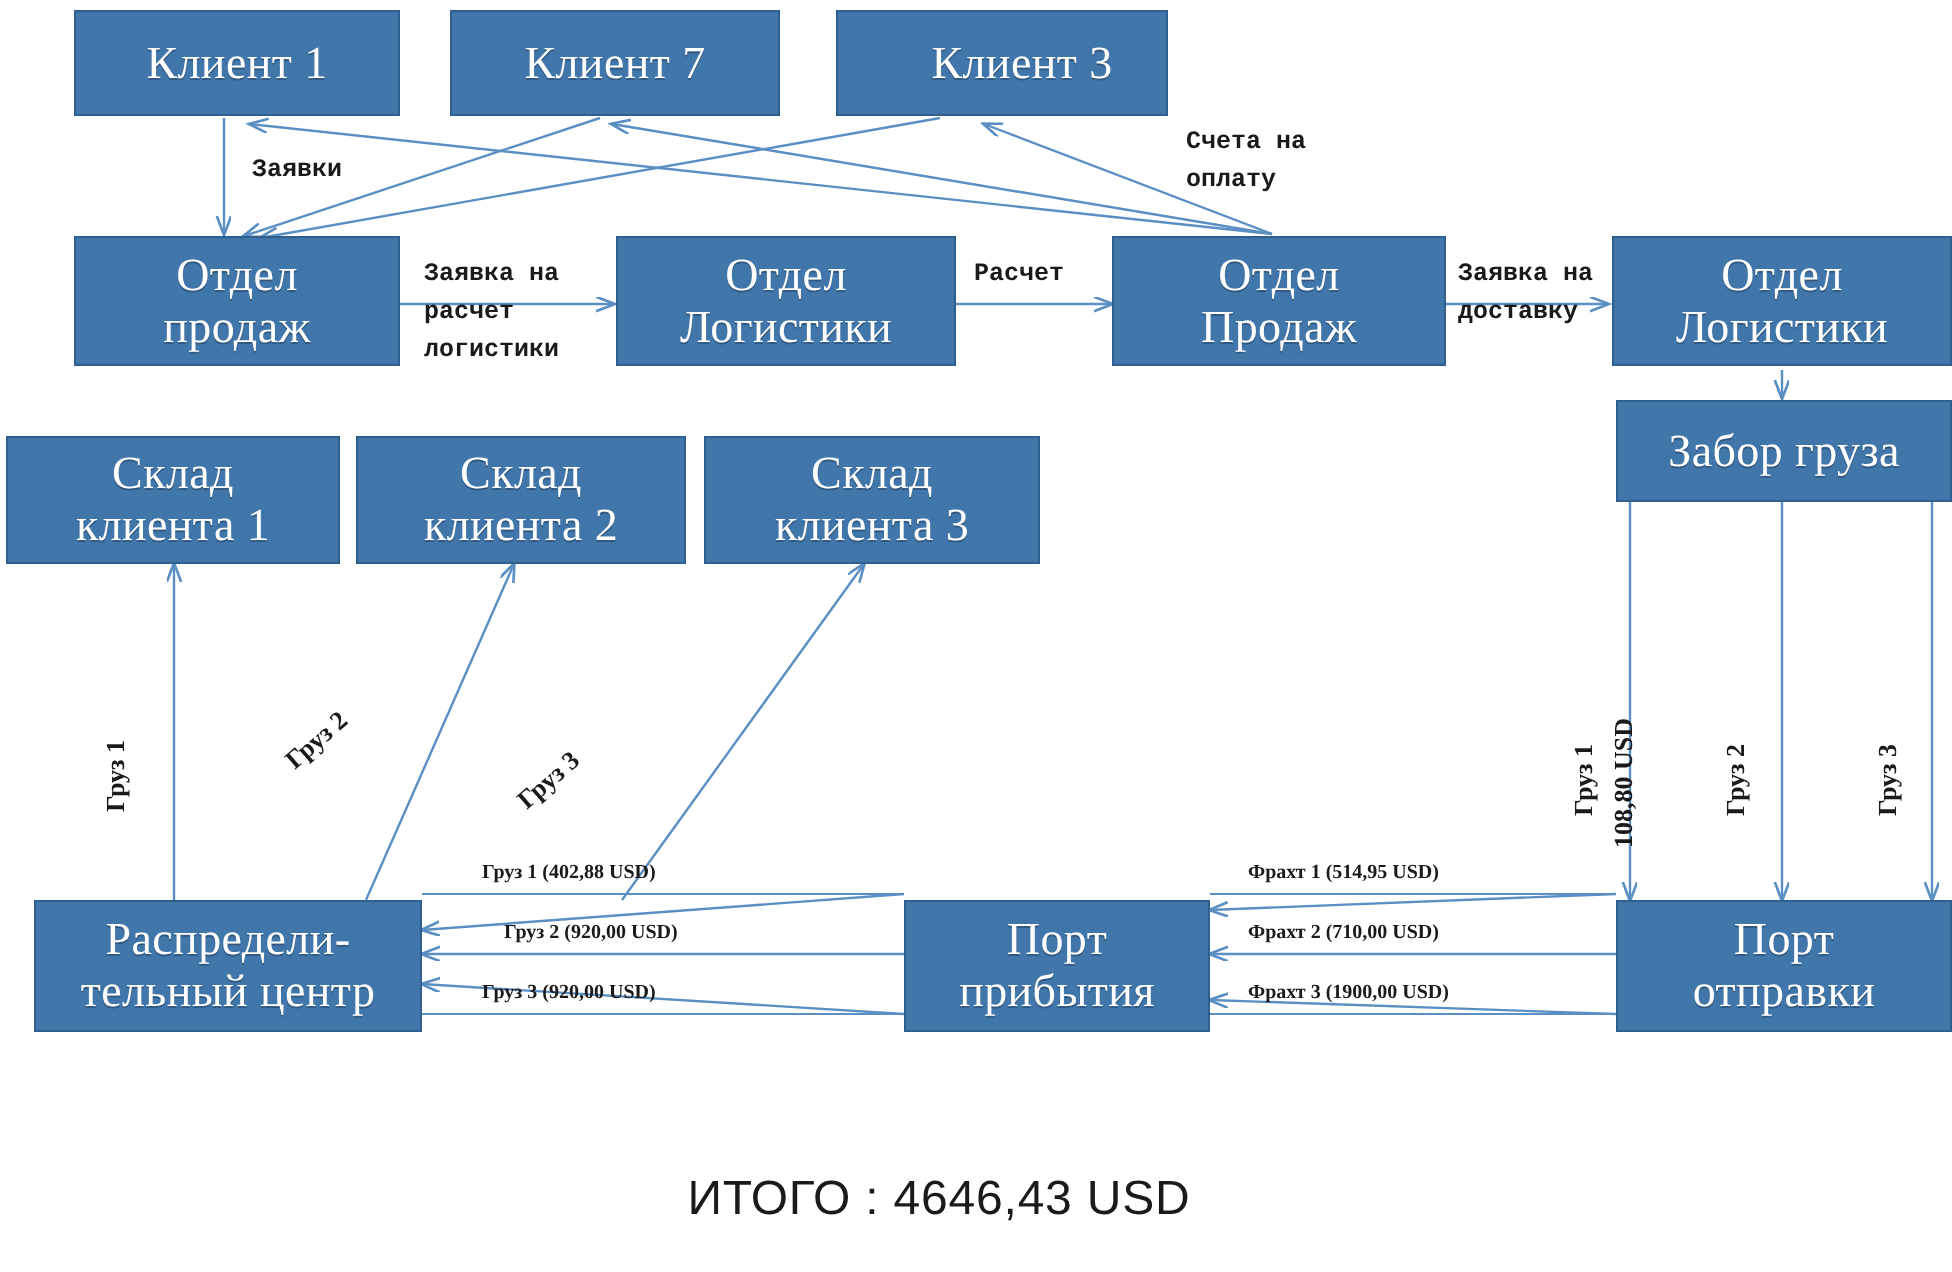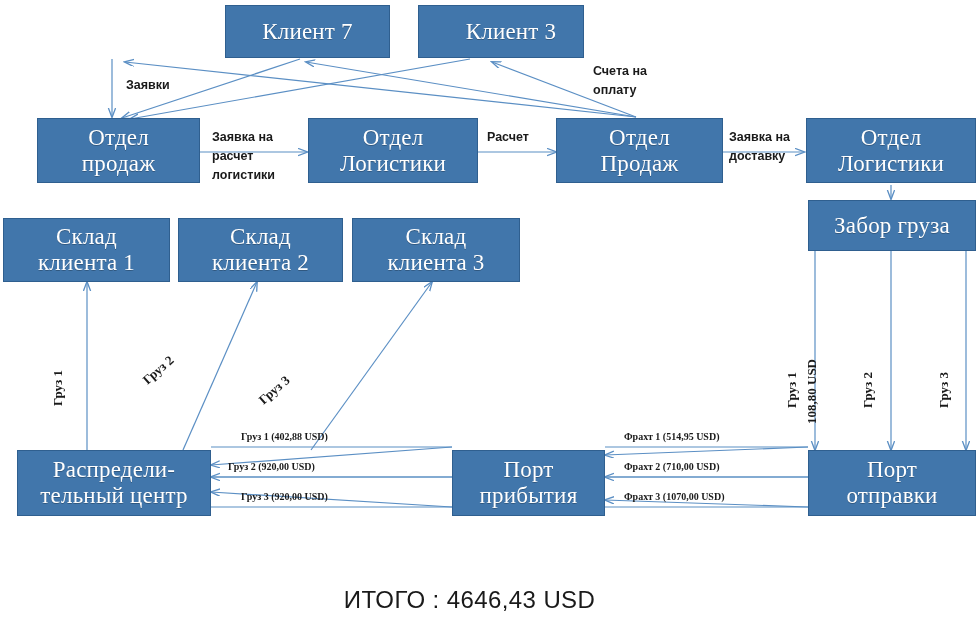--- a/index.html
+++ b/index.html
@@ -37,21 +37,21 @@
     font-family: "Liberation Serif", "DejaVu Serif", serif;
     font-size: 23px;
     line-height: 1.12;
     letter-spacing: 0.2px;
     box-sizing: border-box;
     text-shadow: 0 1px 0 rgba(0,0,0,0.25);
     z-index: 3;
   }
   .edge-label {
     position: absolute;
-    font-family: Liberation Sans, sans-serif;
+    font-family: Liberation Mono, monospace;
     font-size: 12.5px;
     font-weight: bold;
     color: #1a1a1a;
     line-height: 1.5;
     white-space: pre-line;
     z-index: 4;
   }
   .cost-label {
     position: absolute;
     font-family: "Liberation Serif", "DejaVu Serif", serif;
@@ -135,20 +135,23 @@
     <g stroke="#5b8fc4" stroke-width="1.1" fill="none">
       <path d="M211,447 L452,447"></path>
       <path d="M211,477 L452,477"></path>
       <path d="M211,507 L452,507"></path>
       <path d="M605,447 L808,447"></path>
       <path d="M605,477 L808,477"></path>
       <path d="M605,507 L808,507"></path>
     </g>
   </svg>
 
+  <div class="box" style="left:37px; top:5px; width:163px; height:53px;">
+    <span>Клиент 1</span>
+  </div>
   <div class="box" style="left:225px; top:5px; width:165px; height:53px;">
     <span>Клиент 7</span>
   </div>
   <div class="box" style="left:418px; top:5px; width:166px; height:53px;padding-left:20px;">
     <span>Клиент 3</span>
   </div>
 
   <div class="box" style="left:37px; top:118px; width:163px; height:65px; white-space:pre-line;">
     <span>Отдел
 продаж</span>
@@ -204,26 +207,26 @@
 логистики</div>
   <div class="edge-label" style="left:487px; top:128px;">Расчет</div>
   <div class="edge-label" style="left:729px; top:128px;">Заявка на
 доставку</div>
 
   <div class="vlabel rot90" style="left:66px; top:390px;">Груз 1</div>
   <div class="vlabel rot45" style="left:150px; top:372px;">Груз 2</div>
   <div class="vlabel rot45" style="left:266px; top:392px;">Груз 3</div>
 
   <div class="cost-label" style="left:241px; top:431px;">Груз 1 (402,88 USD)</div>
-  <div class="cost-label" style="left:228px; top:461px;">Груз 2 (920,00 USD)</div>
+  <div class="cost-label" style="left:252px; top:461px;">Груз 2 (920,00 USD)</div>
   <div class="cost-label" style="left:241px; top:491px;">Груз 3 (920,00 USD)</div>
 
   <div class="cost-label" style="left:624px; top:431px;">Фрахт 1 (514,95 USD)</div>
   <div class="cost-label" style="left:624px; top:461px;">Фрахт 2 (710,00 USD)</div>
-  <div class="cost-label" style="left:624px; top:491px;">Фрахт 3 (1070,00 USD)</div>
+  <div class="cost-label" style="left:624px; top:491px;">Фрахт 3 (1900,00 USD)</div>
 
   <div class="vlabel rot90" style="left:800px; top:392px;">Груз 1</div>
   <div class="vlabel rot90" style="left:820px; top:408px;">108,80 USD</div>
   <div class="vlabel rot90" style="left:876px; top:392px;">Груз 2</div>
   <div class="vlabel rot90" style="left:952px; top:392px;">Груз 3</div>
 
   <div id="total">ИТОГО : 4646,43 USD</div>
 
 </div>
 

